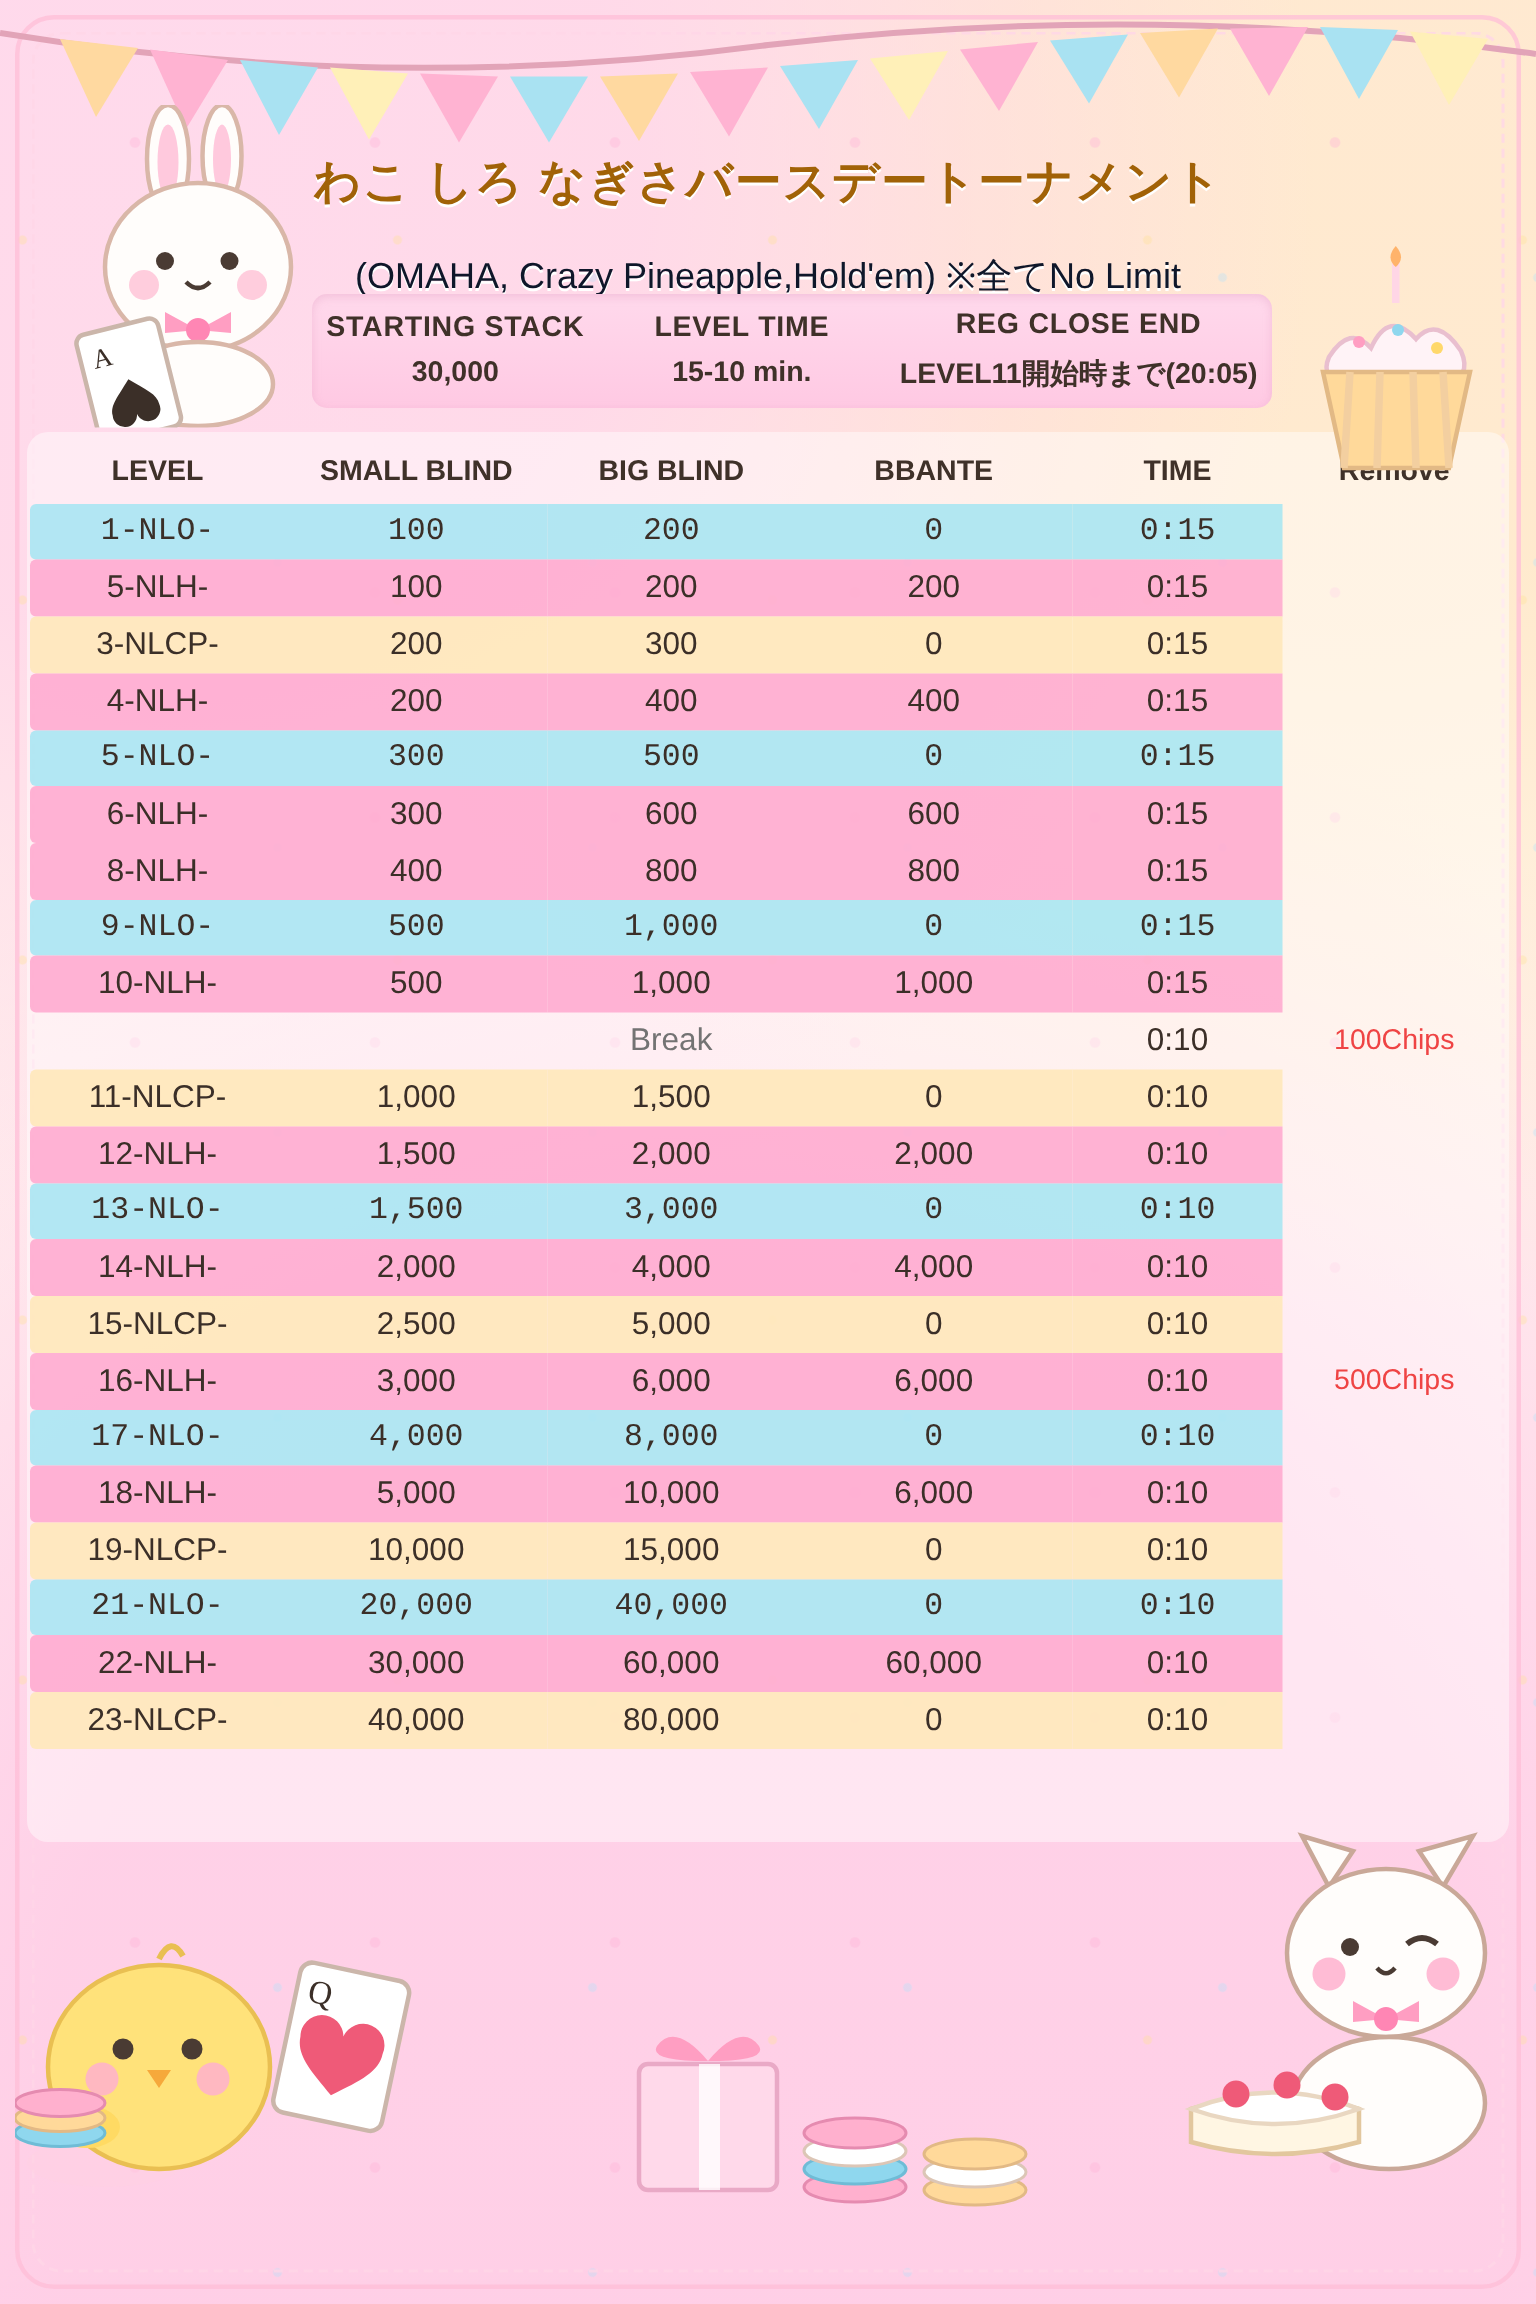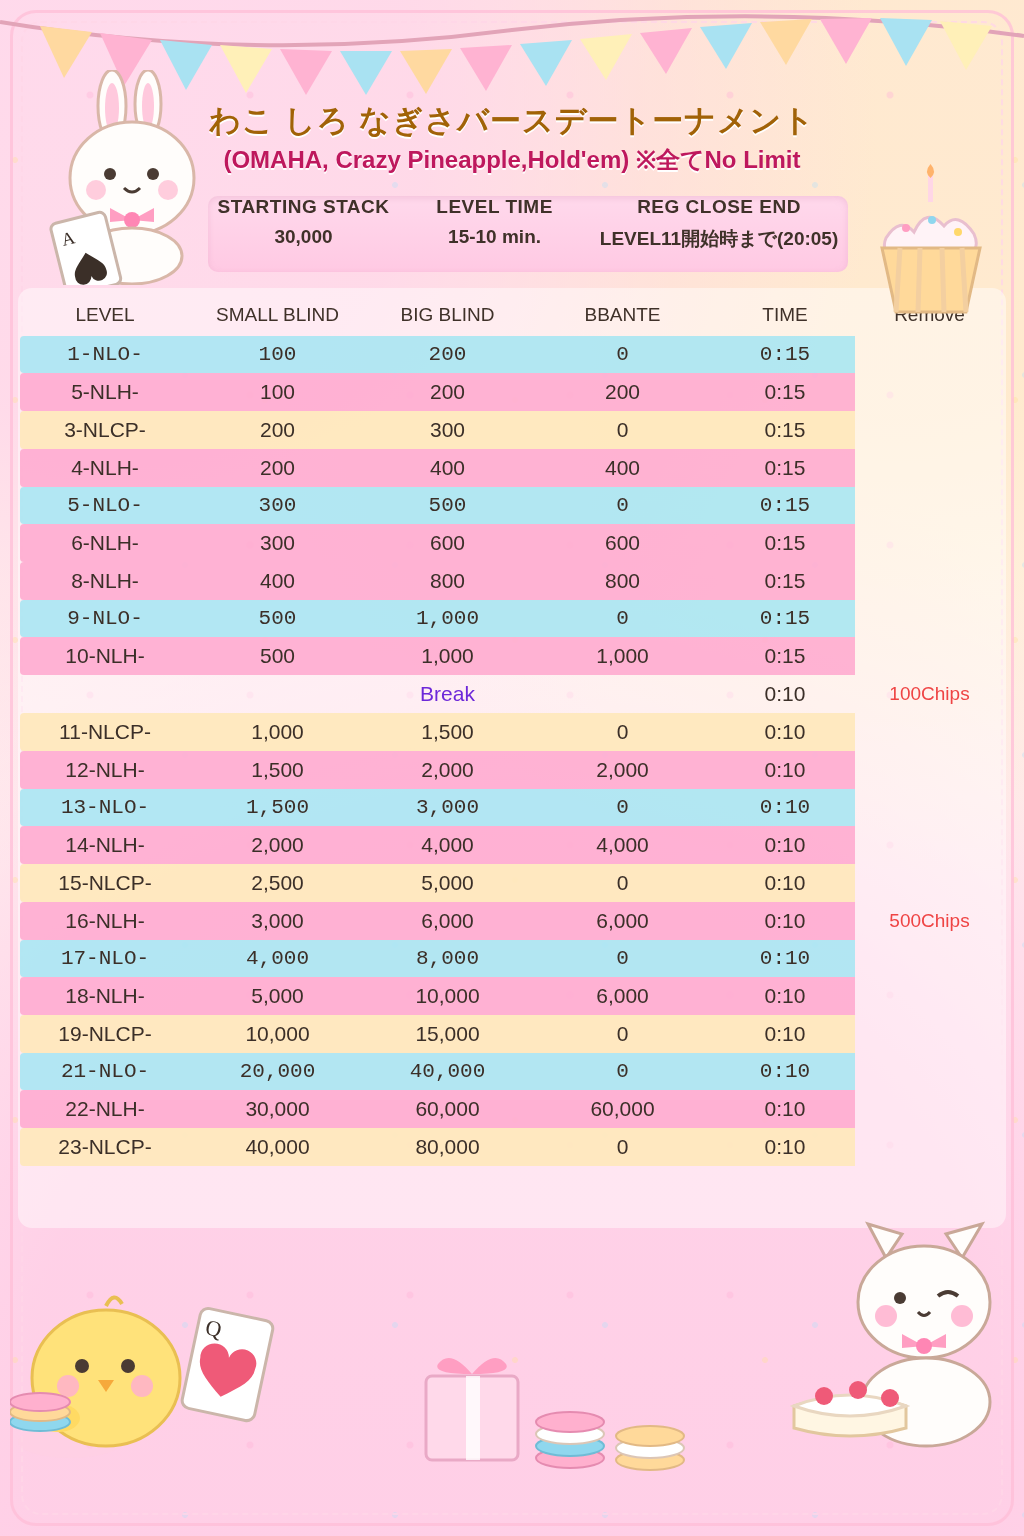--- a/index.html
+++ b/index.html
@@ -23,50 +23,50 @@
     opacity:.7;
   }
   .frame{position:absolute;inset:10px;border:3px solid rgba(255,190,215,.75);border-radius:26px;pointer-events:none;}
   .frame:after{content:"";position:absolute;inset:8px;border:2px dashed rgba(255,214,232,.8);border-radius:20px;}
 
   
   .bunting{position:absolute;top:0;left:0;width:1024px;height:100px;}
   
   .header{position:absolute;top:100px;left:0;width:1024px;text-align:center;}
   .title{font-size:31px;font-weight:bold;color:#a16207;letter-spacing:1px;text-shadow:0 2px 0 #fff;}
-  .subtitle{font-size:24px;font-weight:bold;color:#be185d;margin-top:0;text-shadow:0 2px 0 #fff;}
+  .subtitle{font-size:24px;font-weight:normal;color:#0f172a;margin-top:24px;text-shadow:0 2px 0 #fff;}
 
   .infobar{position:absolute;top:196px;left:208px;width:640px;height:76px;
     background:linear-gradient(180deg,#ffd9ec 0%,#ffc9e3 100%);
     border-radius:10px;box-shadow:0 2px 6px rgba(220,150,185,.35) inset;}
-  .infobar .cols{display:flex;height:100%;align-items:flex-start;}
+  .infobar .cols{display:flex;height:100%;align-items:center;}
   .infocol{flex:1;text-align:center;color:#3f3129;}
   .infocol .lbl{font-size:19px;font-weight:bold;letter-spacing:.5px;}
   .infocol .val{font-size:19px;font-weight:bold;margin-top:8px;}
   .infocol.wide{flex:1.35;}
 
   
   .tablewrap{position:absolute;top:298px;left:20px;width:984px;}
   table{border-collapse:collapse;width:984px;table-layout:fixed;}
-  th{font-size:19px;font-weight:normal;color:#3f3129;padding:6px 0 10px;}
+  th{font-size:19px;font-weight:bold;color:#3f3129;padding:6px 0 10px;}
   td{font-size:21px;color:#3b2f28;padding:7px 0;text-align:center;}
   col.c-level{width:170px;}
   col.c-sb{width:175px;}
   col.c-bb{width:165px;}
   col.c-ante{width:185px;}
   col.c-time{width:140px;}
   col.c-rem{width:149px;}
   tr.blue td{background:rgba(165,229,242,.85);font-family:Liberation Mono, monospace;}
   tr.pink td{background:rgba(255,167,206,.85);}
   tr.cream td{background:rgba(255,232,186,.9);}
   tr.breakrow td{background:transparent;}
   tr td:first-child{border-top-left-radius:4px;border-bottom-left-radius:4px;}
   td.level{text-align:center;}
   td.remove{background:transparent !important;font-size:19px;color:#ef4444;}
-  tr.breakrow td.breaklabel{font-size:21px;color:#6d28d9;}
+  tr.breakrow td.breaklabel{font-size:21px;color:#737373;}
   .tbl-bg{position:absolute;top:288px;left:18px;width:988px;height:940px;
     background:rgba(255,255,255,.45);border-radius:14px;}
 
   
   .deco{position:absolute;}
   .bunny{left:40px;top:70px;}
   .cupcake{right:28px;top:162px;}
   .chick{left:10px;bottom:60px;}
   .cat{right:8px;bottom:70px;}
   .gifts{left:400px;bottom:58px;}

